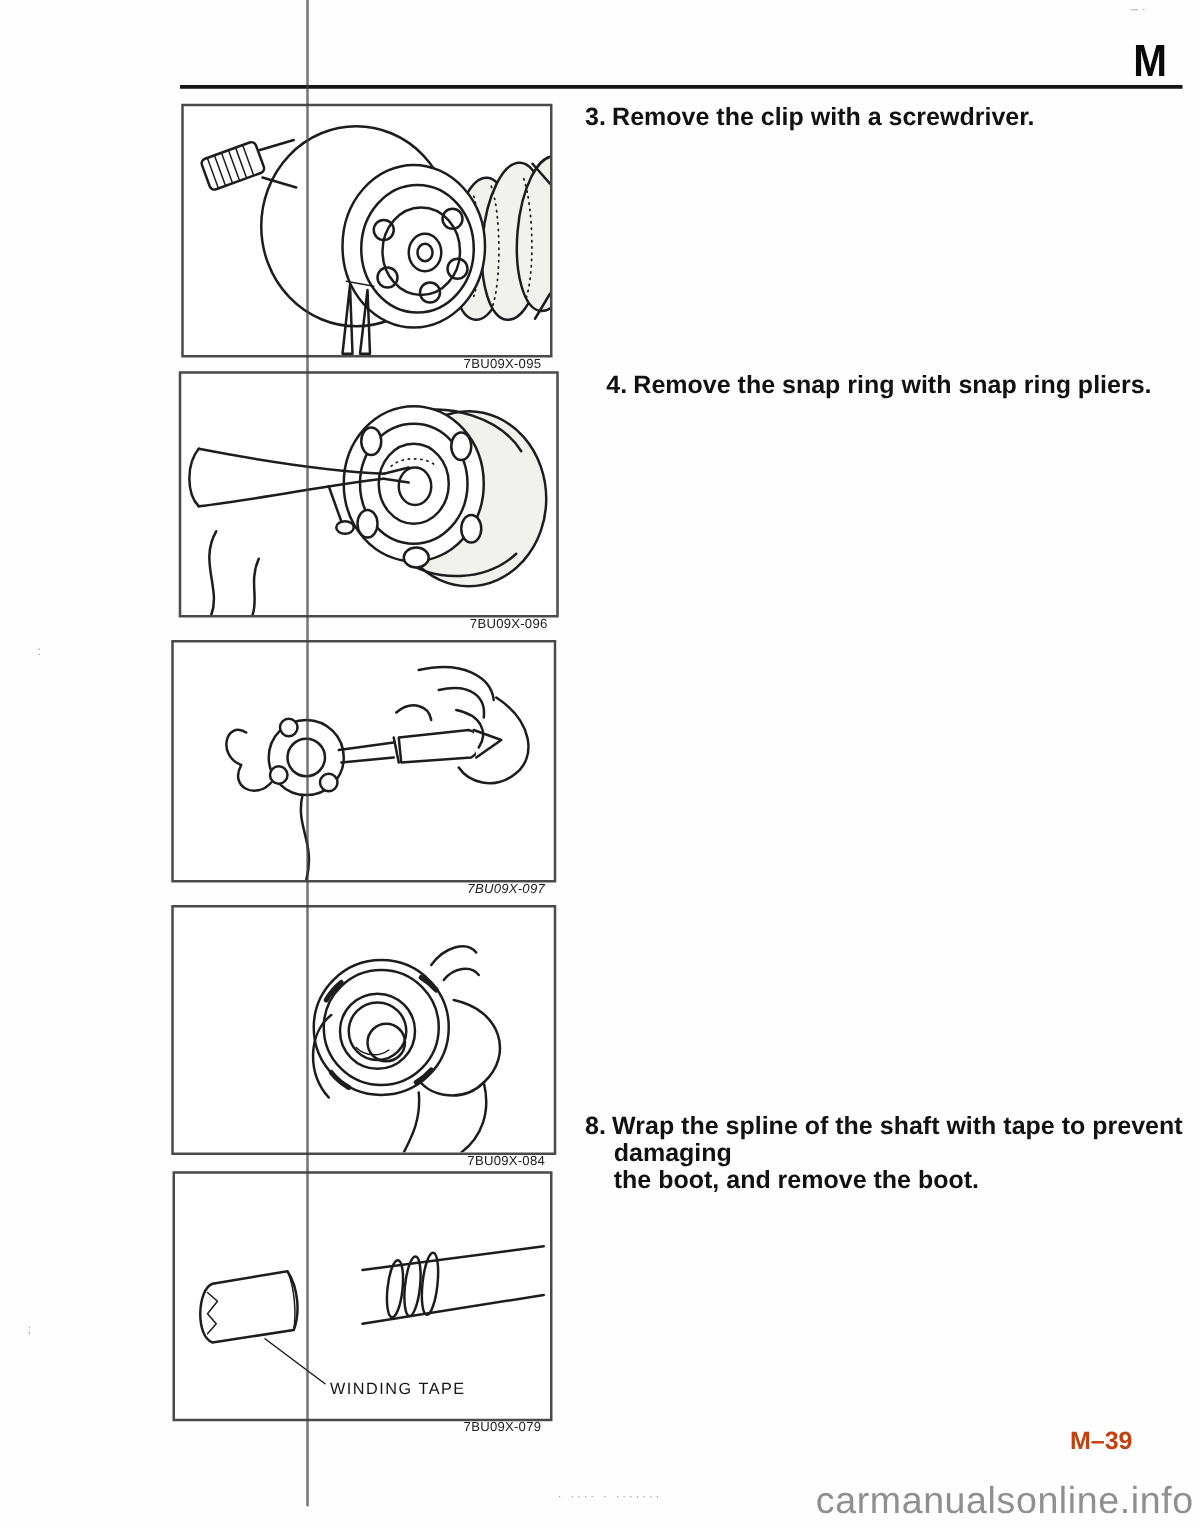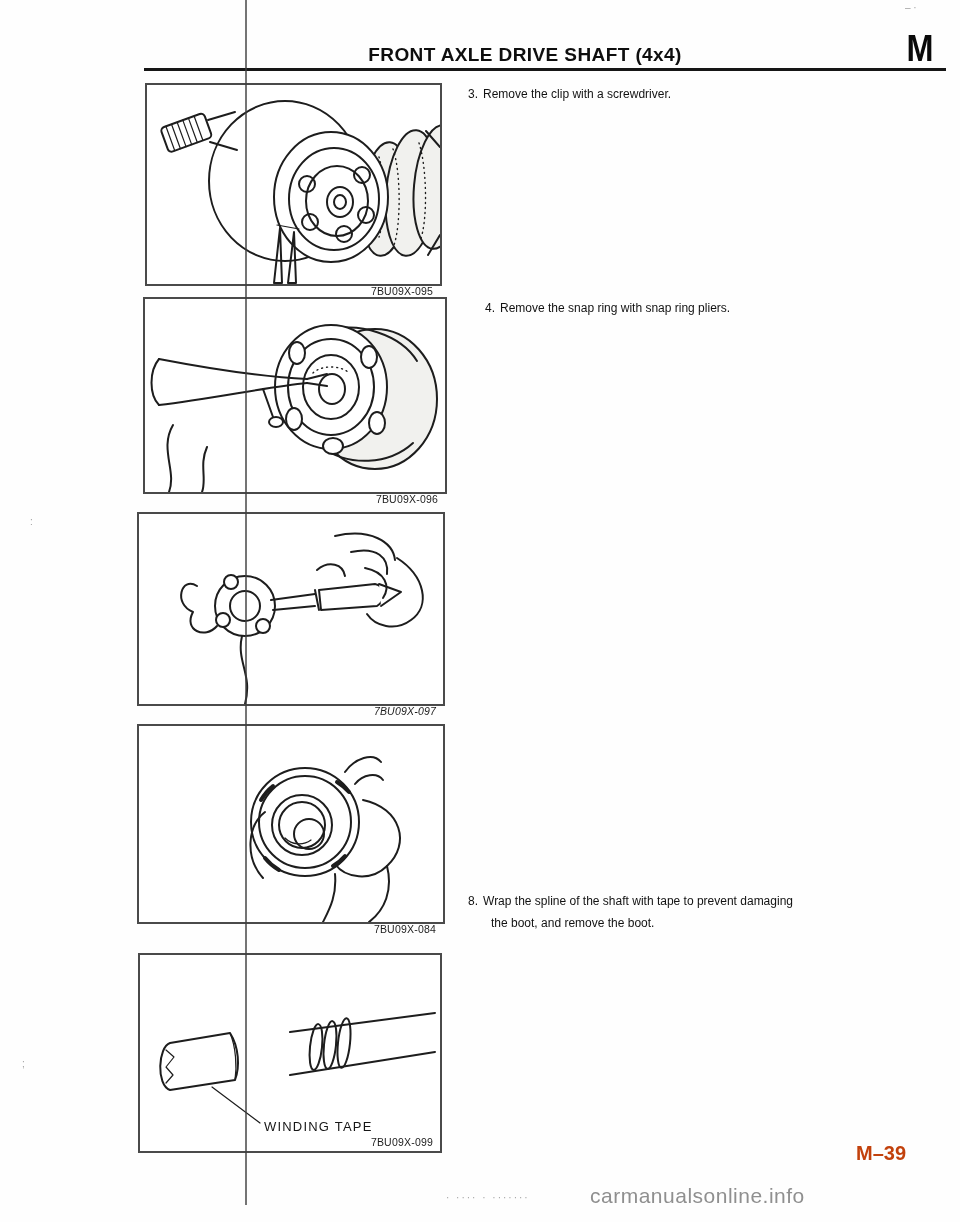--- a/index.html
+++ b/index.html
@@ -13,42 +13,41 @@
     font-size:19px;font-weight:bold;letter-spacing:.4px;color:#0e0e0e;
   }
   .section-letter{
     position:absolute;left:905px;top:28px;font-size:36px;font-weight:bold;color:#0a0a0a;
     transform:scaleX(.9);
   }
   .header-rule{position:absolute;left:144px;top:68px;width:802px;height:3px;background:#161616;}
   .fig-box{position:absolute;border:2px solid #4a4a4a;background:#fff;overflow:hidden;}
   .fig-box svg{display:block;width:100%;height:100%;}
   .fig-code{position:absolute;font-size:10.5px;color:#1c1c1c;text-align:right;letter-spacing:.2px;}
-  .step{position:absolute;left:468px;width:492px;font-size:12px;line-height:21.5px;color:#121212;}
+  .step{position:absolute;left:468px;width:492px;font-size:20px;line-height:21.5px;color:#121212;font-weight:bold;}
   .step p{margin:0;padding-left:23px;text-indent:-23px;white-space:pre-wrap;}
   .step .num{margin-right:5px;}
   .scan-vline{position:absolute;left:245px;top:0;width:1.5px;height:1205px;background:#3e3e3e;opacity:.72;z-index:6;}
   .page-number{position:absolute;left:830px;top:1142px;width:76px;text-align:right;font-size:20px;font-weight:bold;color:#c2410c;}
-  .watermark{position:absolute;left:590px;top:1184px;width:365px;font-size:21px;color:#8f8f8f;letter-spacing:.5px;}
+  .watermark{position:absolute;left:590px;top:1184px;width:365px;text-align:right;font-size:30px;color:#8f8f8f;letter-spacing:.5px;}
   .artifact{position:absolute;color:#6f6f6f;opacity:.65;font-size:10px;}
   
   svg *{stroke:#1d1d1d;stroke-width:2;fill:none;stroke-linecap:round;stroke-linejoin:round;}
   svg .f-white{fill:#ffffff;}
   svg .f-gray{fill:#f1f1ee;}
   svg .thin{stroke-width:1.2;}
   svg .dots{stroke-width:1.4;stroke-dasharray:1 4;}
   svg .thick{stroke-width:4;}
   svg text{stroke:none;fill:#161616;font-family:"Liberation Sans",sans-serif;font-size:13px;letter-spacing:1.2px;}
 </style>
 </head>
 <body>
 
 <div class="page">
 
-  <div class="title">FRONT AXLE DRIVE SHAFT (4x4)</div>
   <div class="section-letter">M</div>
   <div class="header-rule"></div>
 
   <div class="scan-vline"></div>
 
   <div class="fig-box" style="left:145px;top:83px;width:293px;height:199px;">
     <svg viewBox="0 0 293 199">
       <g>
         <path d="M206,102 L238,96 M206,132 L238,131"></path>
         <ellipse cx="238" cy="114" rx="23" ry="57" class="f-gray" transform="rotate(5 238 114)"></ellipse>
@@ -171,38 +170,38 @@
         <path d="M206,46 C216,32 234,26 242,36"></path>
         <path d="M216,58 C224,48 238,46 244,54"></path>
         <path d="M224,74 C262,82 272,118 248,140 C232,156 206,152 196,138"></path>
         <path d="M248,140 C254,164 246,184 230,196"></path>
         <path d="M196,148 C198,170 190,184 184,196"></path>
       </g>
     </svg>
   </div>
   <div class="fig-code" style="left:137px;top:923px;width:299px;">7BU09X-084</div>
 
-  <div class="fig-box" style="left:138px;top:937px;width:300px;height:196px;margin-top:16px;">
+  <div class="fig-box" style="left:138px;top:937px;width:300px;height:196px;">
     <svg viewBox="0 0 300 196">
       <g>
         <path d="M295,58 L150,77 M295,97 L150,120"></path>
         <ellipse cx="176" cy="92" rx="6" ry="23" transform="rotate(6 176 92)"></ellipse>
         <ellipse cx="190" cy="90" rx="6" ry="24" transform="rotate(6 190 90)"></ellipse>
         <ellipse cx="204" cy="88" rx="6" ry="25" transform="rotate(6 204 88)"></ellipse>
       </g>
       <g>
         <path d="M90,78 L30,88 C18,92 16,130 30,135 L95,125 C100,112 99,92 90,78 Z" class="f-white"></path>
         <path class="thin" d="M90,78 C96,92 97,112 95,125"></path>
         <path class="thin" d="M26,95 L34,102 L26,112 L33,120 L26,128"></path>
       </g>
       <path class="thin" d="M72,132 L120,168"></path>
       <text x="124" y="176">WINDING TAPE</text>
     </svg>
   </div>
-  <div class="fig-code" style="left:138px;top:1136px;width:295px;">7BU09X-099</div>
+  <div class="fig-code" style="left:138px;top:1136px;width:295px;">7BU09X-079</div>
   <div class="step" style="top:891px;">
     <p><span class="num">8.</span><span>Wrap the spline of the shaft with tape to prevent damaging
 the boot, and remove the boot.</span></p>
   </div>
 
   <div class="page-number">M–39</div>
   <div class="watermark">carmanualsonline.info</div>
 
   <div class="artifact" style="left:446px;top:1192px;letter-spacing:2px;">· ····  · ·······</div>
   <div class="artifact" style="left:30px;top:516px;">:</div>

